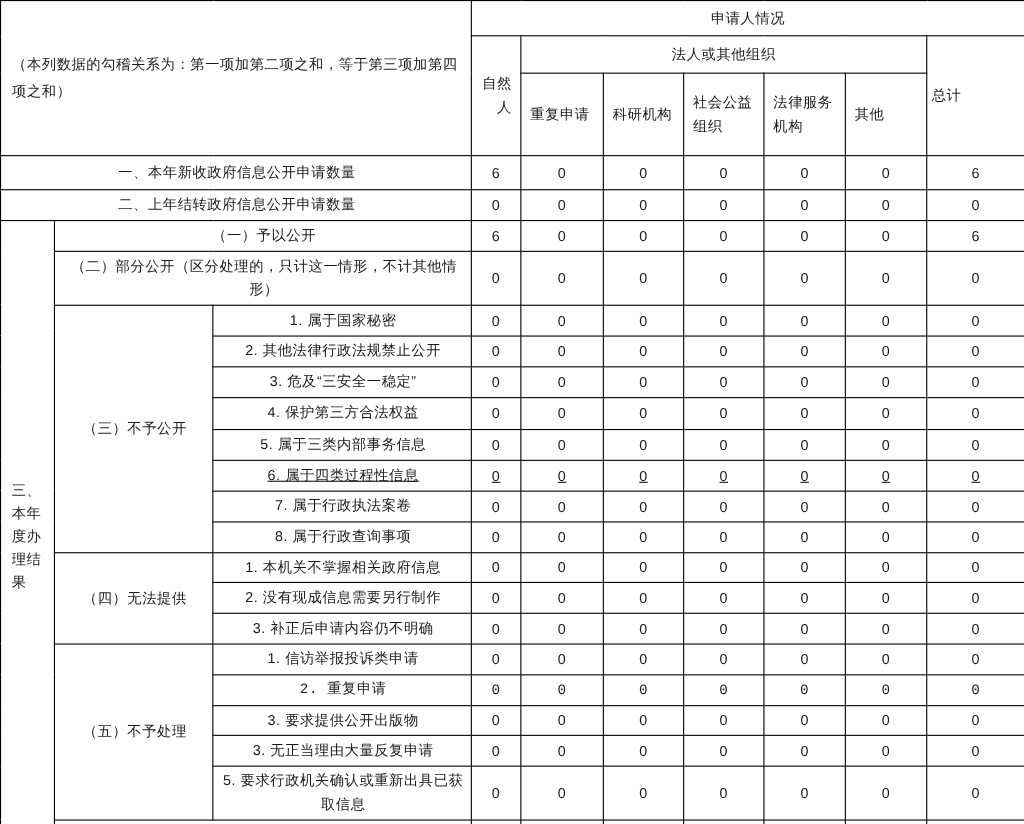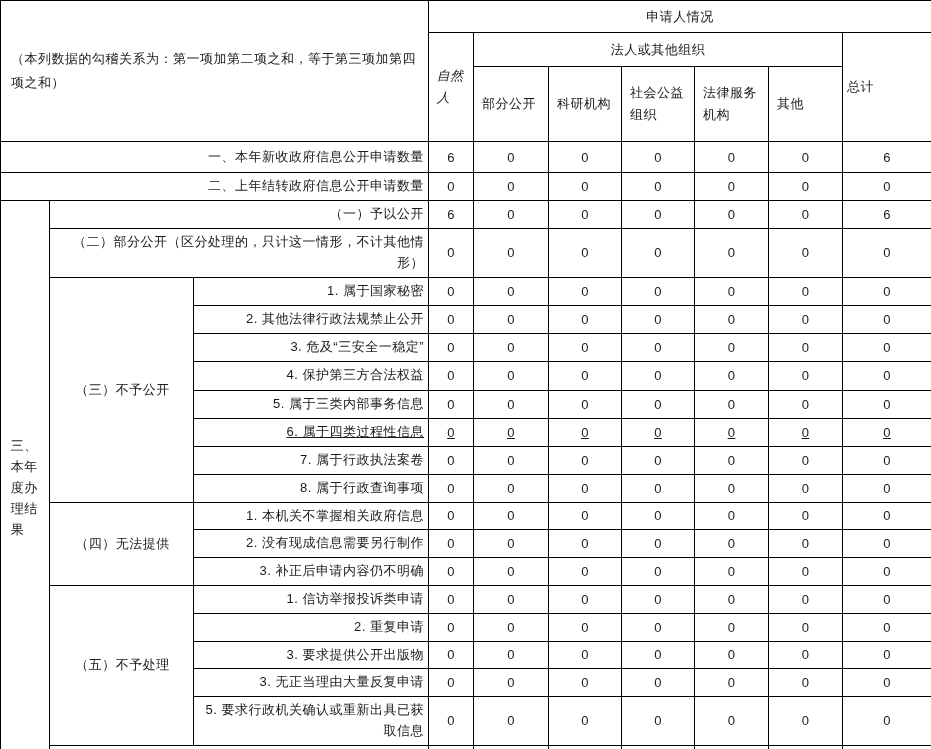--- a/index.html
+++ b/index.html
@@ -4,26 +4,26 @@
 <style>
   html,body{margin:0;padding:0;background:#ffffff;}
   body{width:931px;font-family:"Liberation Sans","DejaVu Sans",sans-serif;color:#1a1a1a;}
   .page{width:931px;height:749px;background:#fff;overflow:hidden;}
   table{border-collapse:collapse;table-layout:fixed;width:931px;font-size:13px;color:#1a1a1a;}
   td{border:1px solid #000;vertical-align:middle;padding:2px 4px;overflow:hidden;letter-spacing:0.5px;}
   td.note{ text-align:left;padding:6px 10px;line-height:24px;}
   td.hc{ text-align:center;}
   td.subhead{ text-align:left;padding-left:8px;line-height:1.7;}
   td.total-head{ text-align:left;}
-  td.label{ text-align:right;padding:3px 4px 3px 6px;line-height:1.6;}
+  td.label{ text-align:center;padding:3px 4px 3px 6px;line-height:1.6;}
   td.group{ text-align:center;padding-left:6px;margin-left:21px;}
   td.num{ text-align:center;padding:0;}
   td.vlabel{ padding:0;text-align:center;}
   .vtext{width:2.2em;margin:12px auto;text-align:left;line-height:1.6;letter-spacing:0.5px;word-break:break-all;}
-  .nat{width:2.2em;margin:0 auto;text-align:left;line-height:1.7;word-break:break-all;font-style:italic;}
+  .nat{width:2.2em;margin:0 auto;text-align:right;line-height:1.7;word-break:break-all;}
 </style>
 </head>
 <body>
 
 <div class="page">
   <table>
     <colgroup>
       <col style="width:49px">
         <col style="width:144px">
         <col style="width:235px">
@@ -41,21 +41,21 @@
         <td class="hc" colspan="7">申请人情况</td>
       </tr>
       <tr style="height:34px">
         <td class="hc" rowspan="2">
           <div class="nat">自然人</div>
         </td>
         <td class="hc" colspan="5">法人或其他组织</td>
         <td class="total-head" rowspan="2">总计</td>
       </tr>
       <tr style="height:75px">
-        <td class="subhead">部分公开</td>
+        <td class="subhead">重复申请</td>
         <td class="subhead">科研机构</td>
         <td class="subhead">社会公益组织</td>
         <td class="subhead">法律服务机构</td>
         <td class="subhead">其他</td>
       </tr>
     </tbody>
     <tbody id="body-rows">
         <tr style="height: 31px;">
           <td class="label" colspan="3">一、本年新收政府信息公开申请数量</td>
           <td class="num">6</td>
@@ -215,21 +215,21 @@
           <td class="group" rowspan="5">（五）不予处理</td>
           <td class="label">1. 信访举报投诉类申请</td>
           <td class="num">0</td>
           <td class="num">0</td>
           <td class="num">0</td>
           <td class="num">0</td>
           <td class="num">0</td>
           <td class="num">0</td>
           <td class="num">0</td>
         </tr>
-        <tr style="height: 26px;">
+        <tr style="height: 26px; font-family: Liberation Mono, monospace;">
           <td class="label">2. 重复申请</td>
           <td class="num">0</td>
           <td class="num">0</td>
           <td class="num">0</td>
           <td class="num">0</td>
           <td class="num">0</td>
           <td class="num">0</td>
           <td class="num">0</td>
         </tr>
         <tr style="height: 25px;">

